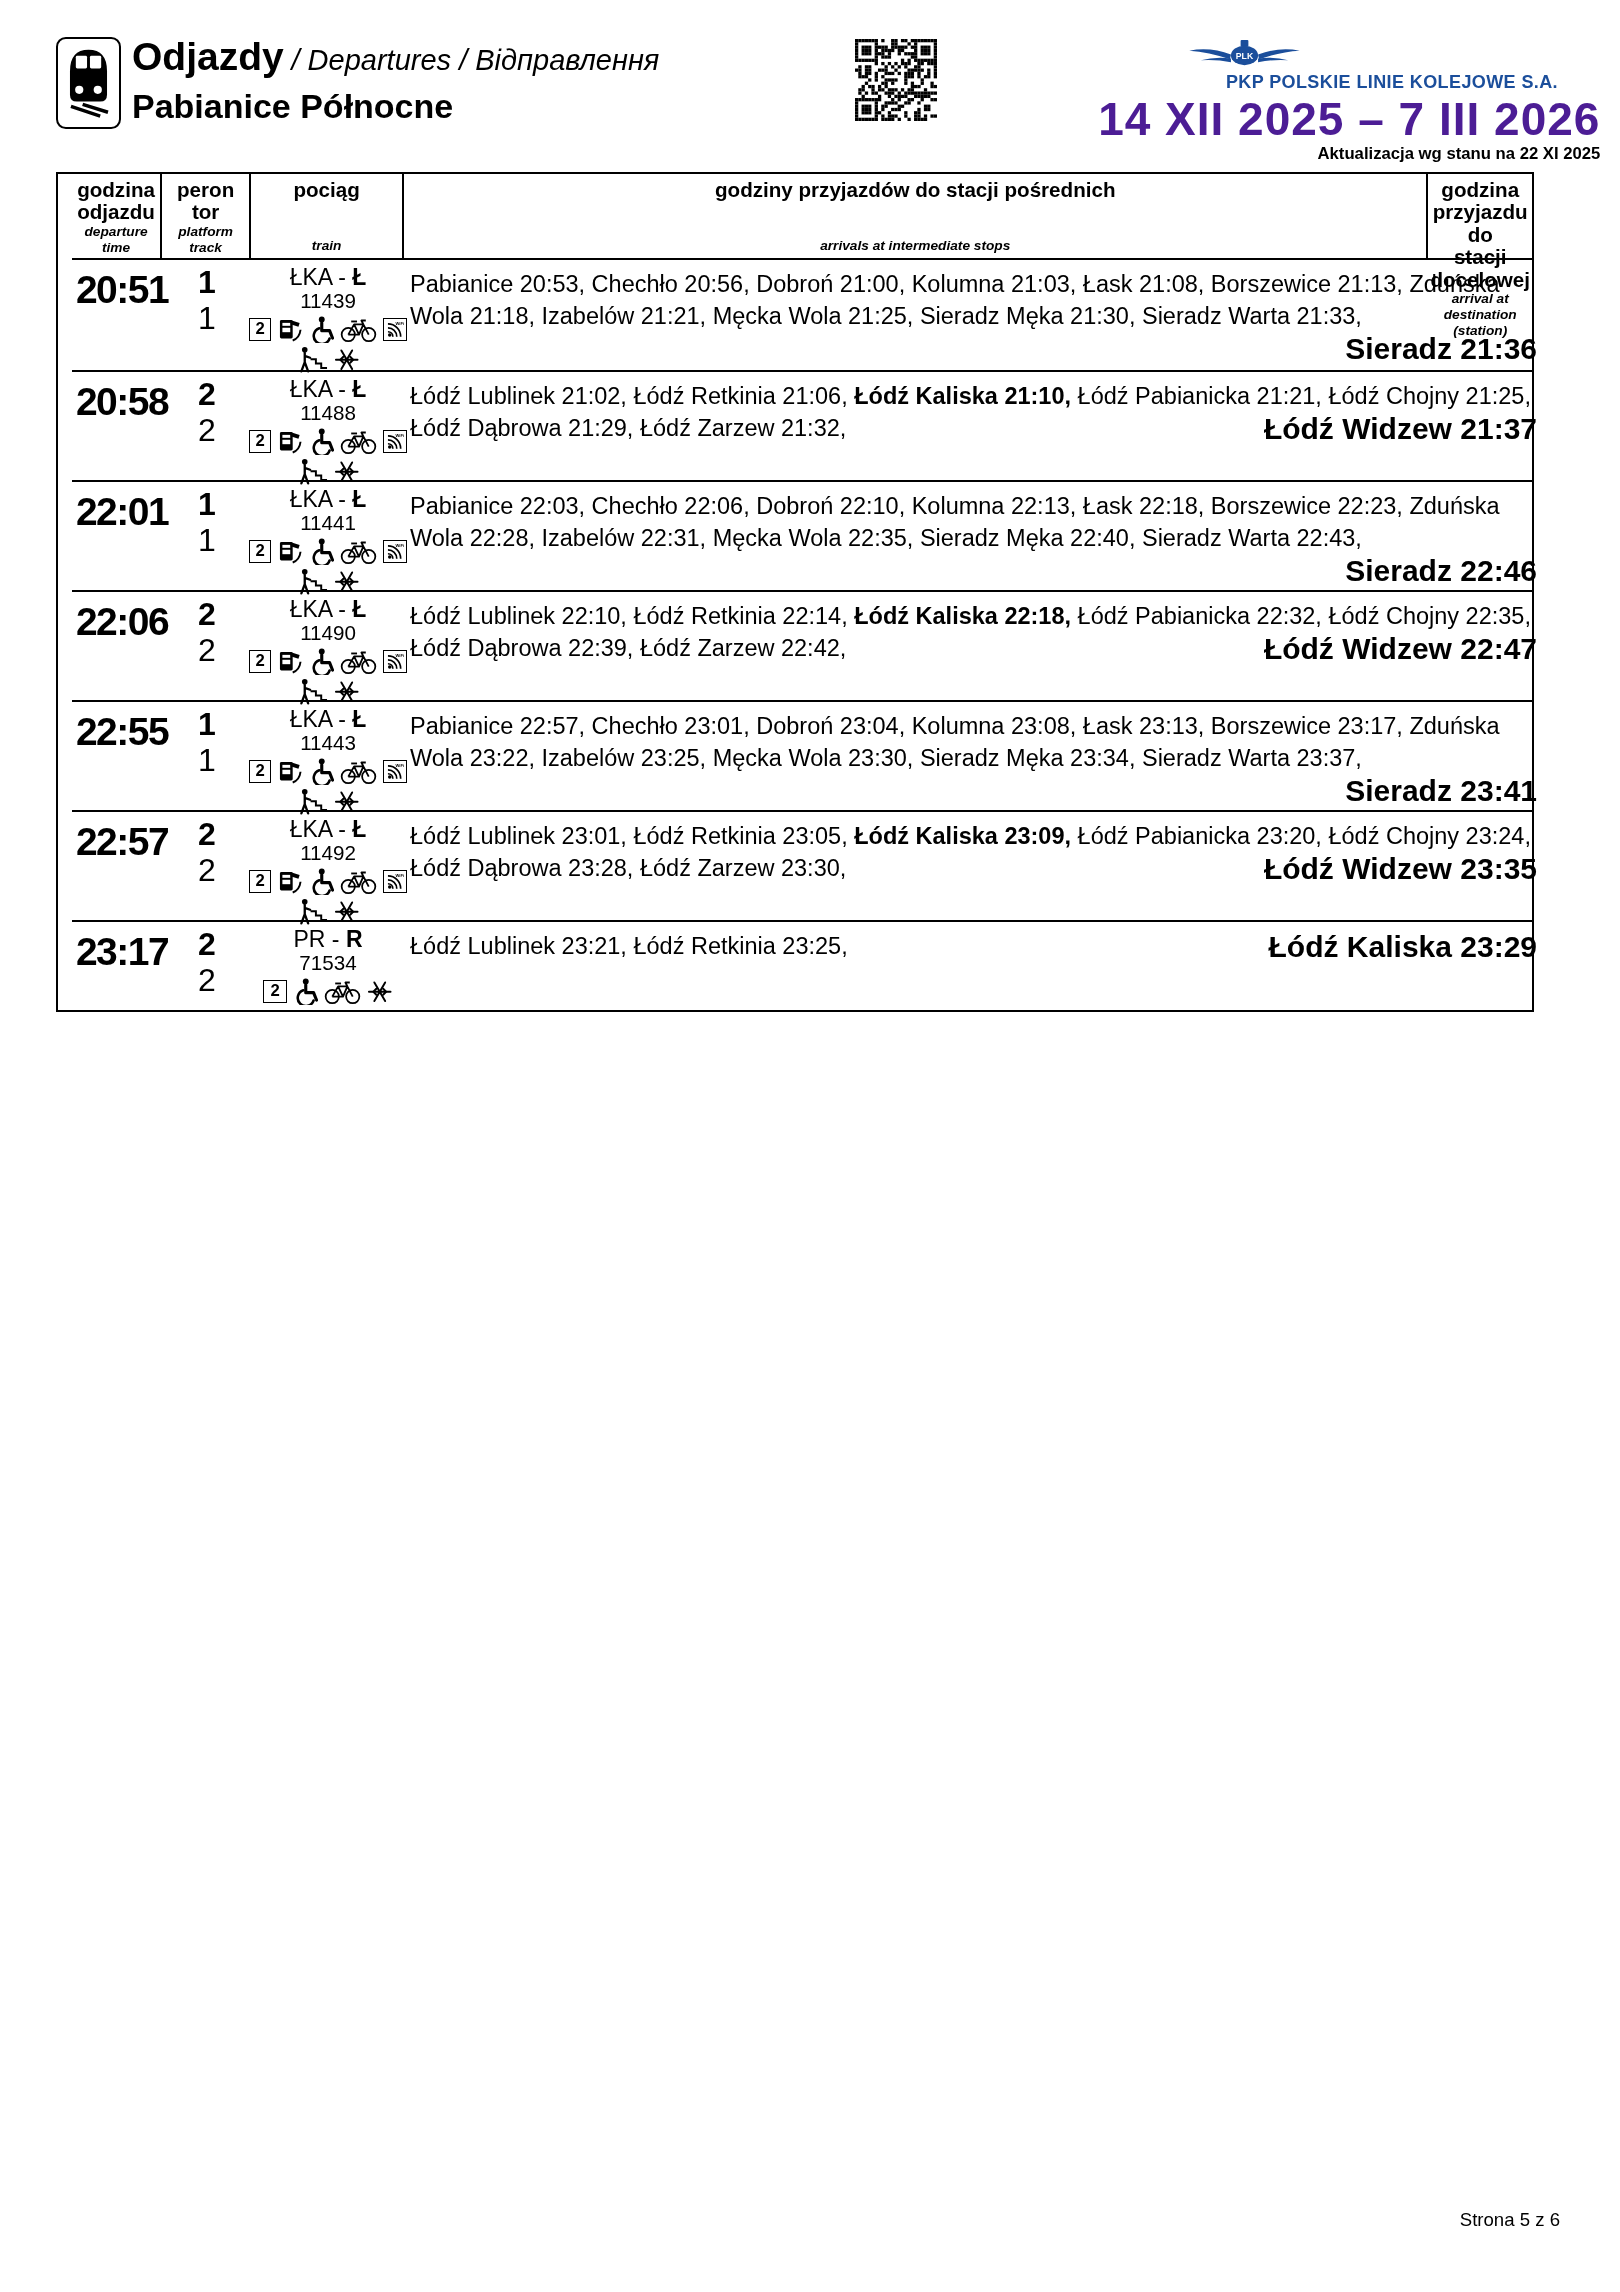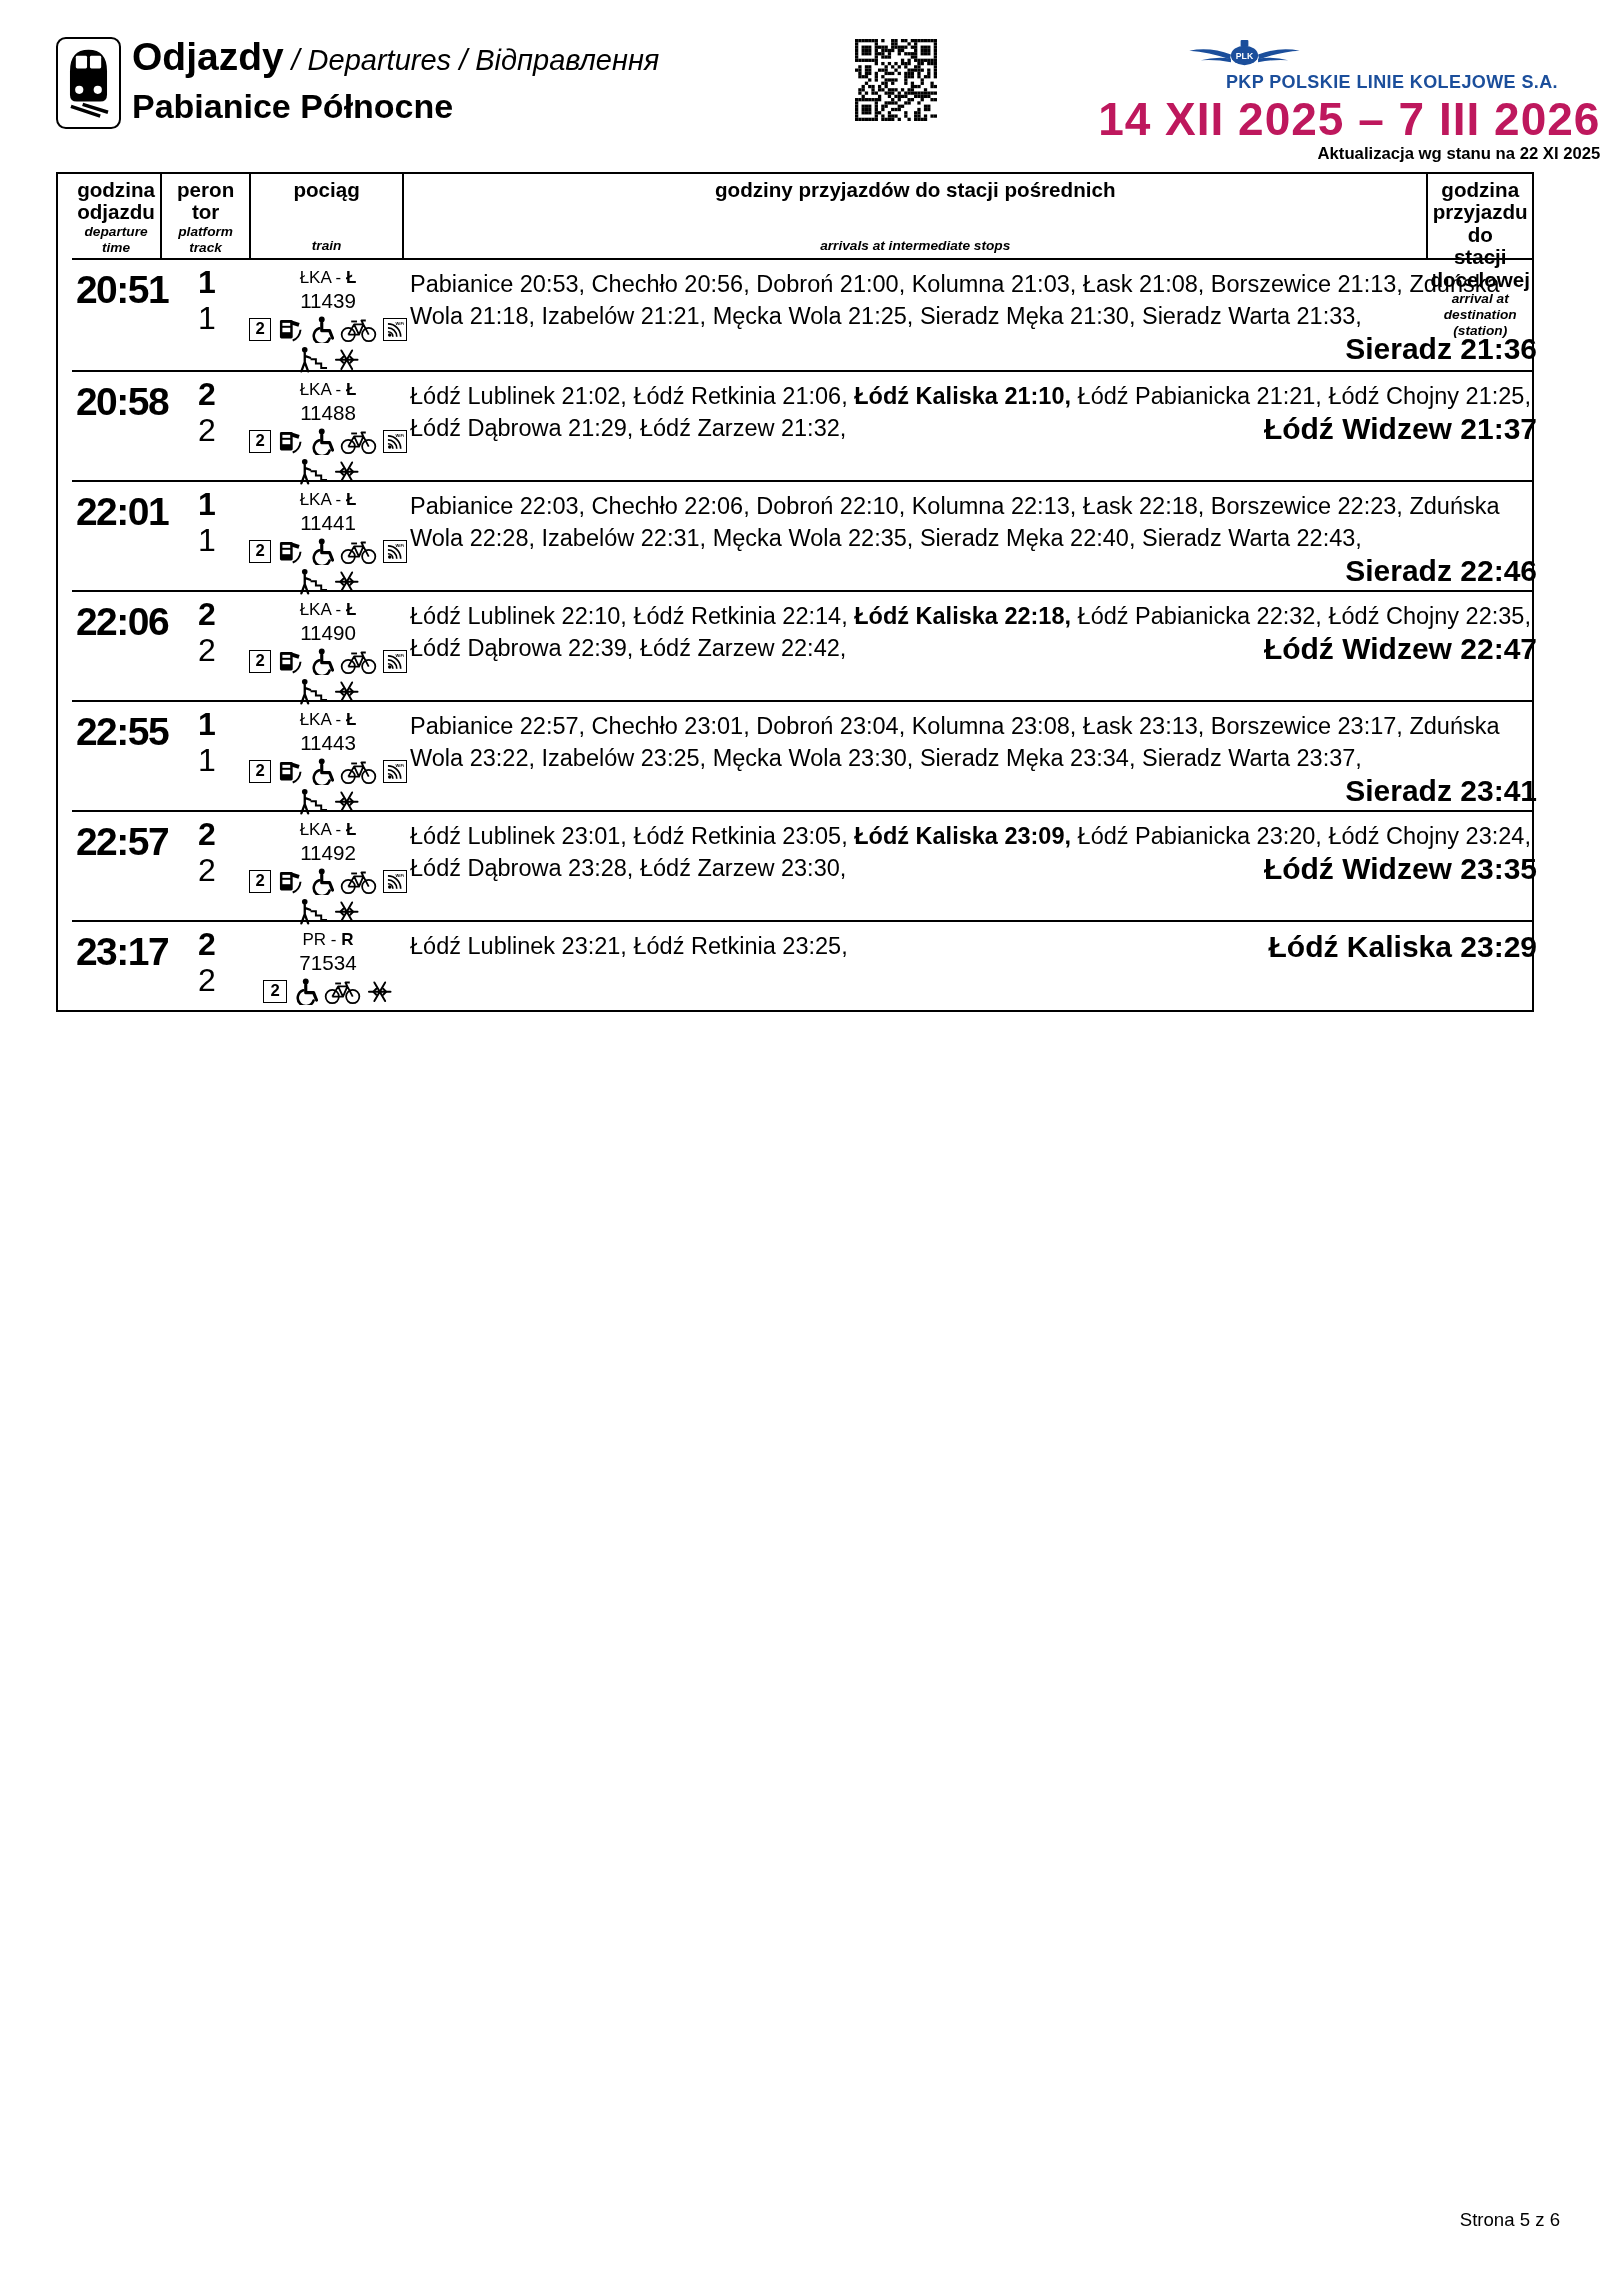--- a/index.html
+++ b/index.html
@@ -37,21 +37,21 @@
   .trow { position:relative; height:110px; border-top:2.9px solid #000; }
   .trow:first-child { border-top:none; }
   .trow.short { height:90px; }
 
   .c-time { position:absolute; left:3.9px; top:7.8px; width:90px;
             font-size:39px; font-weight:bold; letter-spacing:-1.5px; }
   .c-peron { position:absolute; left:93px; top:3.9px; width:84px; text-align:center; }
   .c-peron .p { font-weight:bold; font-size:32px; line-height:36px; }
   .c-peron .t { font-size:32px; line-height:36px; }
   .c-train { position:absolute; left:177px; top:5.9px; width:158px; text-align:center; }
-  .tname { font-size:17px; line-height:23.5px; }
+  .tname { font-size:23px; line-height:23.5px; }
   .tnum  { font-size:20.6px; line-height:23.5px; }
   .ticons { display:flex; justify-content:center; align-items:center; gap:5.9px; margin-top:2.9px; min-height:0; }
   .ic { display:inline-flex; align-items:center; justify-content:center; }
   .ic-box { width:23.5px; height:23.5px; border:1.5px solid #000; font-weight:bold; font-size:16.7px; }
   .c-stops { position:absolute; left:338px; top:7.8px; width:1127px; font-size:23.5px; line-height:32px; }
   .c-stops .dest { float:right; font-weight:bold; font-size:30px; line-height:33px; }
 
   .pagefooter { position:absolute; right:60px; top:2209px; font-size:18.6px; }
 </style>
 </head>
@@ -411,21 +411,21 @@
         <ellipse cx="65" cy="17" rx="14" ry="10"></ellipse>
         <path d="M51 16 Q30 8 8 12 Q28 13 50 21 Z"></path>
         <path d="M79 16 Q100 8 122 12 Q102 13 80 21 Z"></path>
         <path d="M51 20 Q34 18 20 22 Q36 21 51 24 Z"></path>
         <path d="M79 20 Q96 18 110 22 Q94 21 79 24 Z"></path>
       </g>
       <text x="65" y="20.5" text-anchor="middle" font-size="9" font-weight="bold" fill="#fff">PLK</text>
     </svg>
   </div>
   <div class="company" style="color:#1b4e9b">PKP POLSKIE LINIE KOLEJOWE S.A.</div>
-  <div class="validity" style="color:#be185d">14 XII 2025 – 7 III 2026</div>
+  <div class="validity" style="color:#4c1d95">14 XII 2025 – 7 III 2026</div>
   <div class="update">Aktualizacja wg stanu na 22 XI 2025</div>
 
   <div class="ttable">
     <div class="thead">
       <div class="th w1">
         <div class="pl">godzina
 odjazdu</div>
         <div class="en">departure
 time</div>
       </div>

